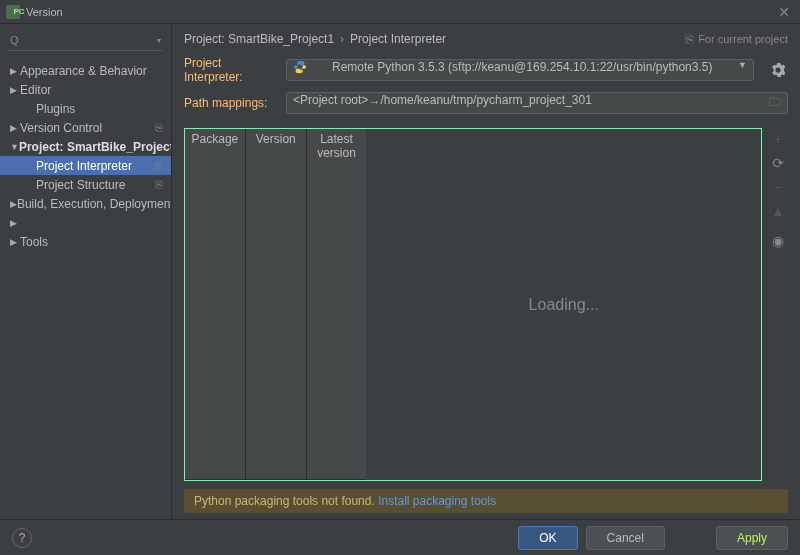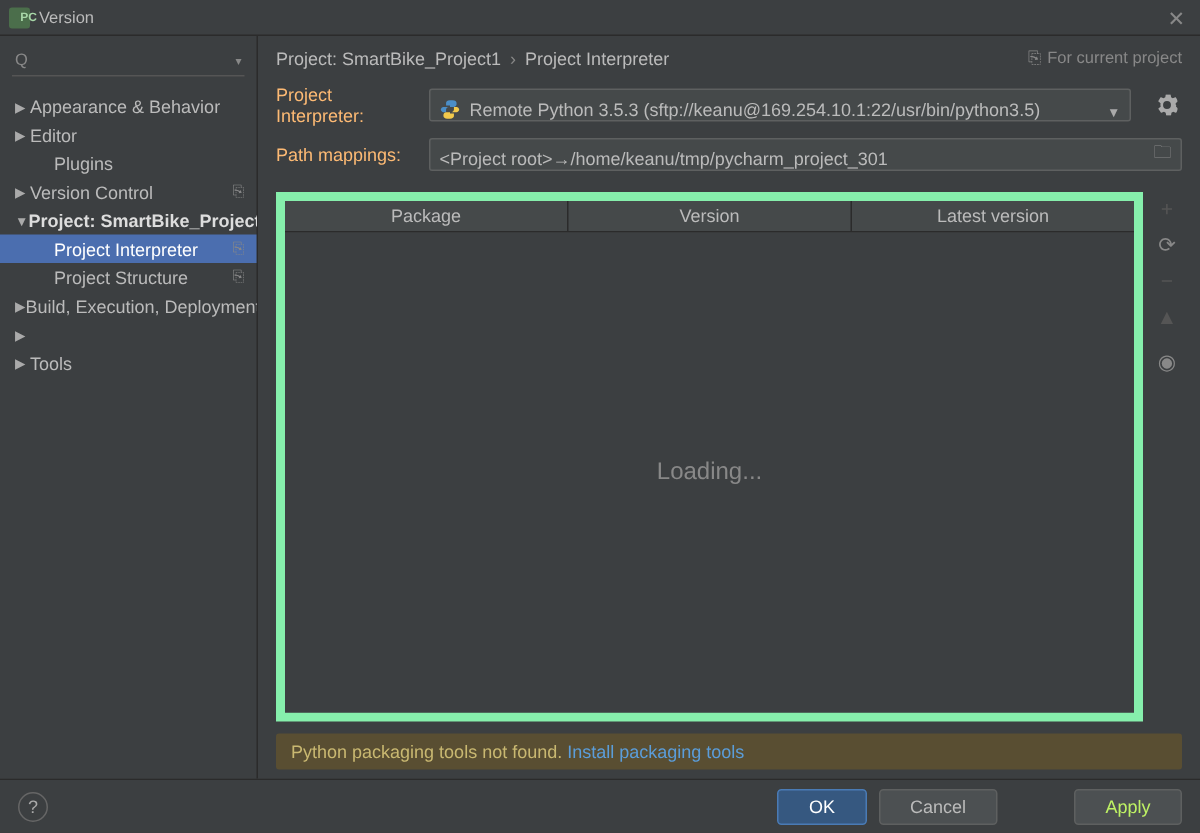--- a/index.html
+++ b/index.html
@@ -32,30 +32,30 @@
     .content { flex: 1; display: flex; flex-direction: column; background: #3c3f41; min-width: 0; }
     
     .breadcrumb { display: flex; align-items: center; padding: 8px 12px 6px; gap: 6px; font-size: 12px; }
     .breadcrumb .crumb { color: #bbbbbb; }
     .breadcrumb .sep { color: #888; }
     .breadcrumb .for-project { color: #888; margin-left: auto; display: flex; align-items: center; gap: 4px; font-size: 11px; }
     .for-project-icon { font-size: 11px; }
     
     .field-row { display: flex; align-items: center; padding: 4px 12px; gap: 10px; }
     .field-label { width: 92px; font-size: 12px; color: #fdba74; }
-    .field-control { flex: 1; background: #45494a; border: 1px solid #5e6060; height: 22px; display: flex; align-items: flex-end; padding: 0 6px; font-size: 12px; color: #bbb; border-radius: 2px; position: relative; min-width: 0; }
+    .field-control { flex: 1; background: #45494a; border: 1px solid #5e6060; height: 22px; display: flex; align-items: flex-start; padding: 0 6px; font-size: 12px; color: #bbb; border-radius: 2px; position: relative; min-width: 0; gap: 19px; }
     .field-control .content-text { flex: 1; overflow: hidden; text-overflow: ellipsis; white-space: nowrap; }
     .py-icon { width: 14px; height: 14px; margin-right: 6px; display: flex; align-items: center; justify-content: center; }
     .py-icon svg { width: 14px; height: 14px; }
     .field-dropdown-arrow { font-size: 9px; color: #aaa; margin-left: 6px; }
     .gear-icon { width: 20px; height: 20px; display: flex; align-items: center; justify-content: center; color: #aaa; cursor: pointer; margin-left: 4px; }
     .folder-icon { color: #888; font-size: 12px; margin-left: 4px; }
     
     .table-wrap { flex: 1; margin: 10px 12px 0; display: flex; gap: 6px; min-height: 0; }
-    .table-area { flex: 1; display: flex; flex-direction: column; border: 6px solid #86efac; background: #3c3f41; min-width: 0; }
+    .table-area { flex: 1; display: flex; flex-direction: row; border: 1px solid #86efac; background: #3c3f41; min-width: 0; }
     .table-header { display: flex; background: #45494a; border-bottom: 1px solid #2b2b2b; }
     .table-header .col { flex: 1; text-align: center; padding: 3px; font-size: 12px; color: #bbb; border-right: 1px solid #2b2b2b; }
     .table-header .col:last-child { border-right: none; }
     .table-body { flex: 1; display: flex; align-items: center; justify-content: center; background: #3c3f41; }
     .loading-text { color: #888; font-size: 16px; }
     
     .side-actions { display: flex; flex-direction: column; gap: 6px; width: 20px; align-items: center; padding-top: 2px; }
     .side-action { color: #888; font-size: 14px; cursor: pointer; width: 18px; height: 18px; display: flex; align-items: center; justify-content: center; }
     .side-action.disabled { color: #555; }
     

